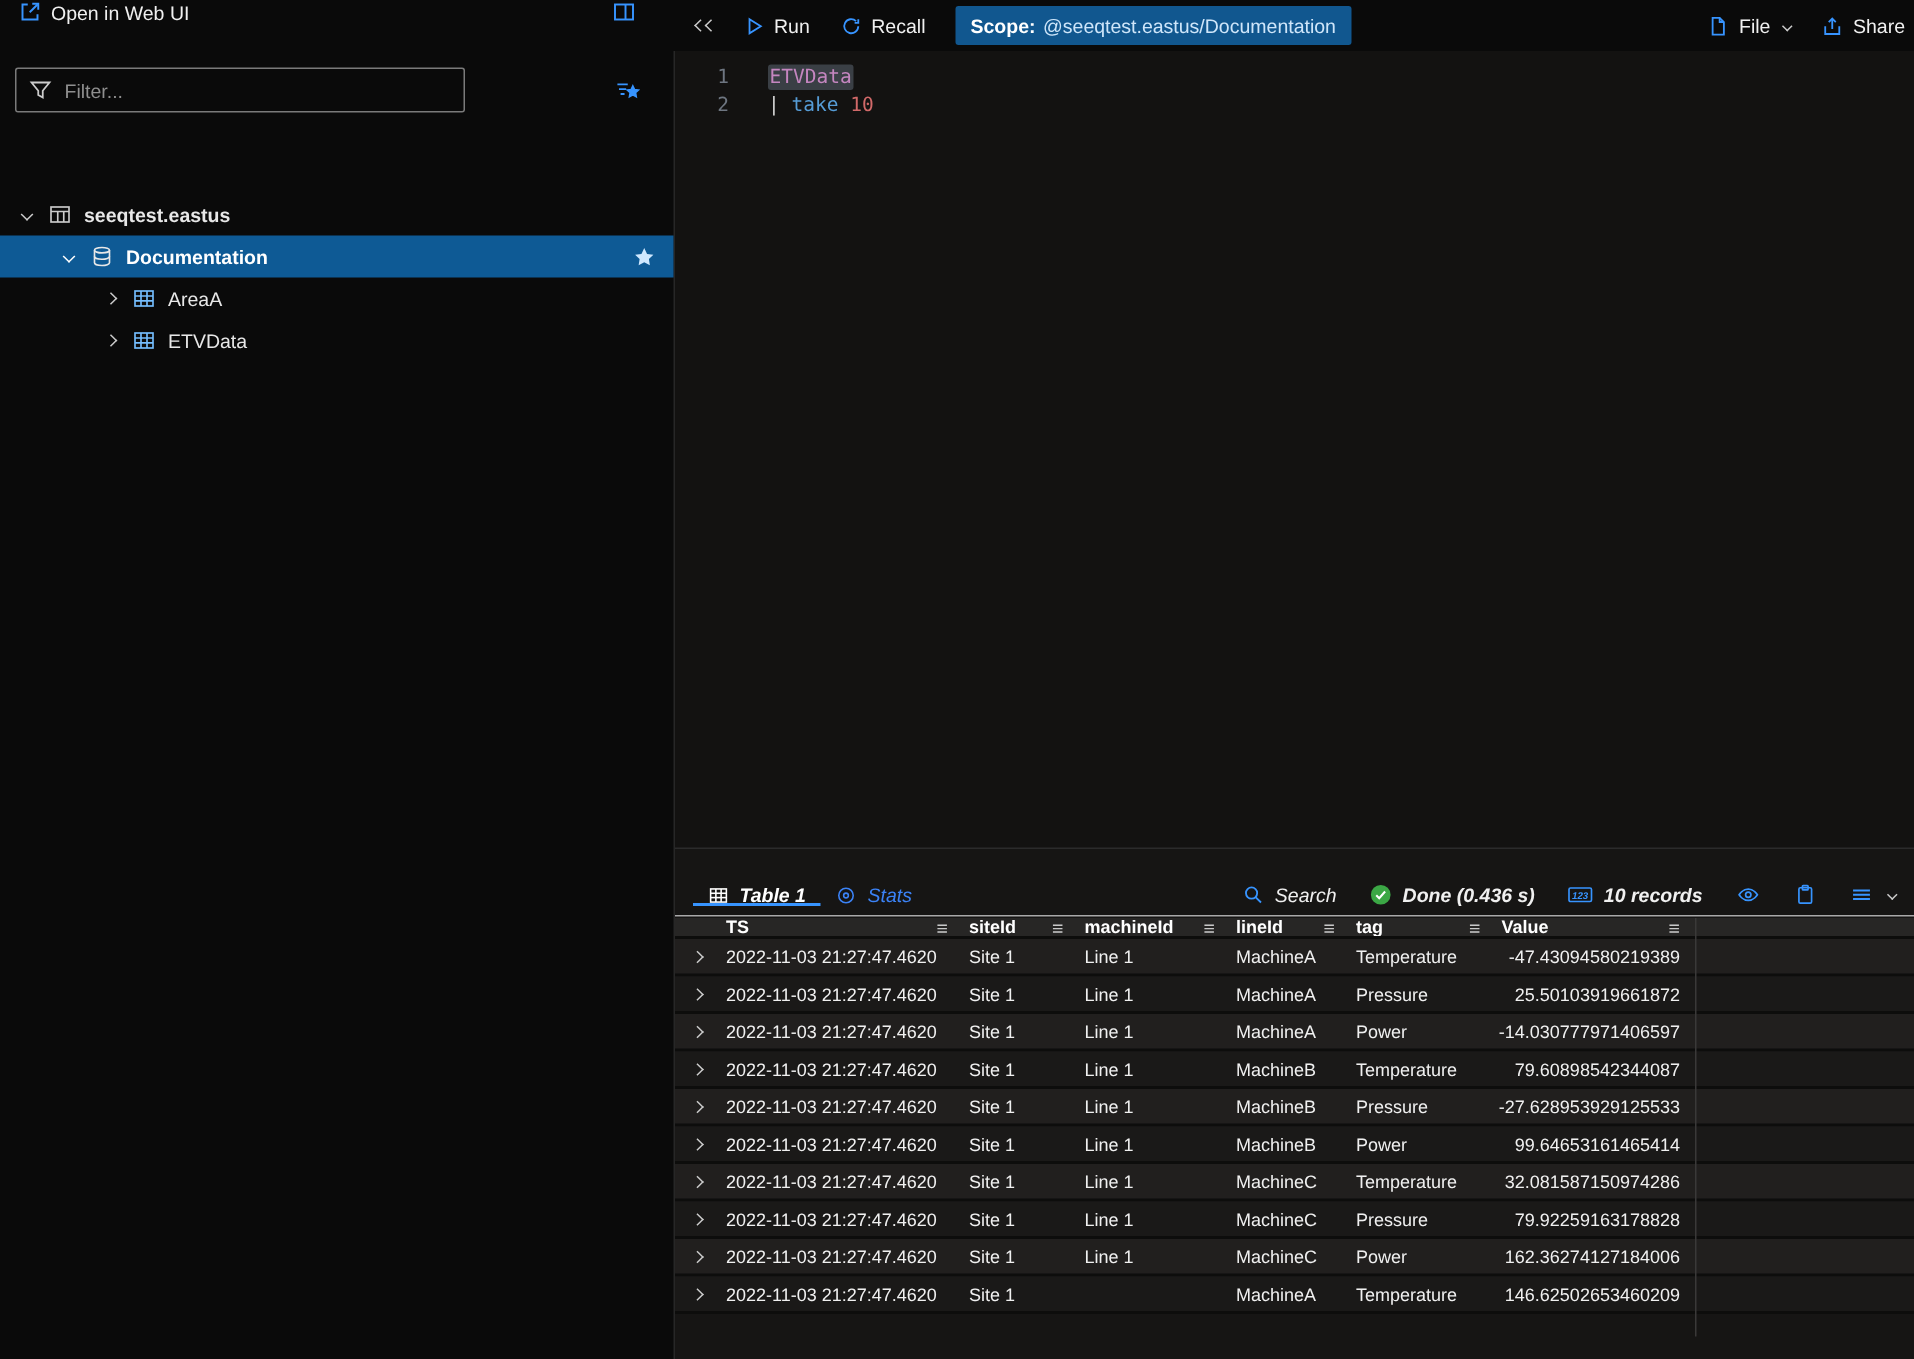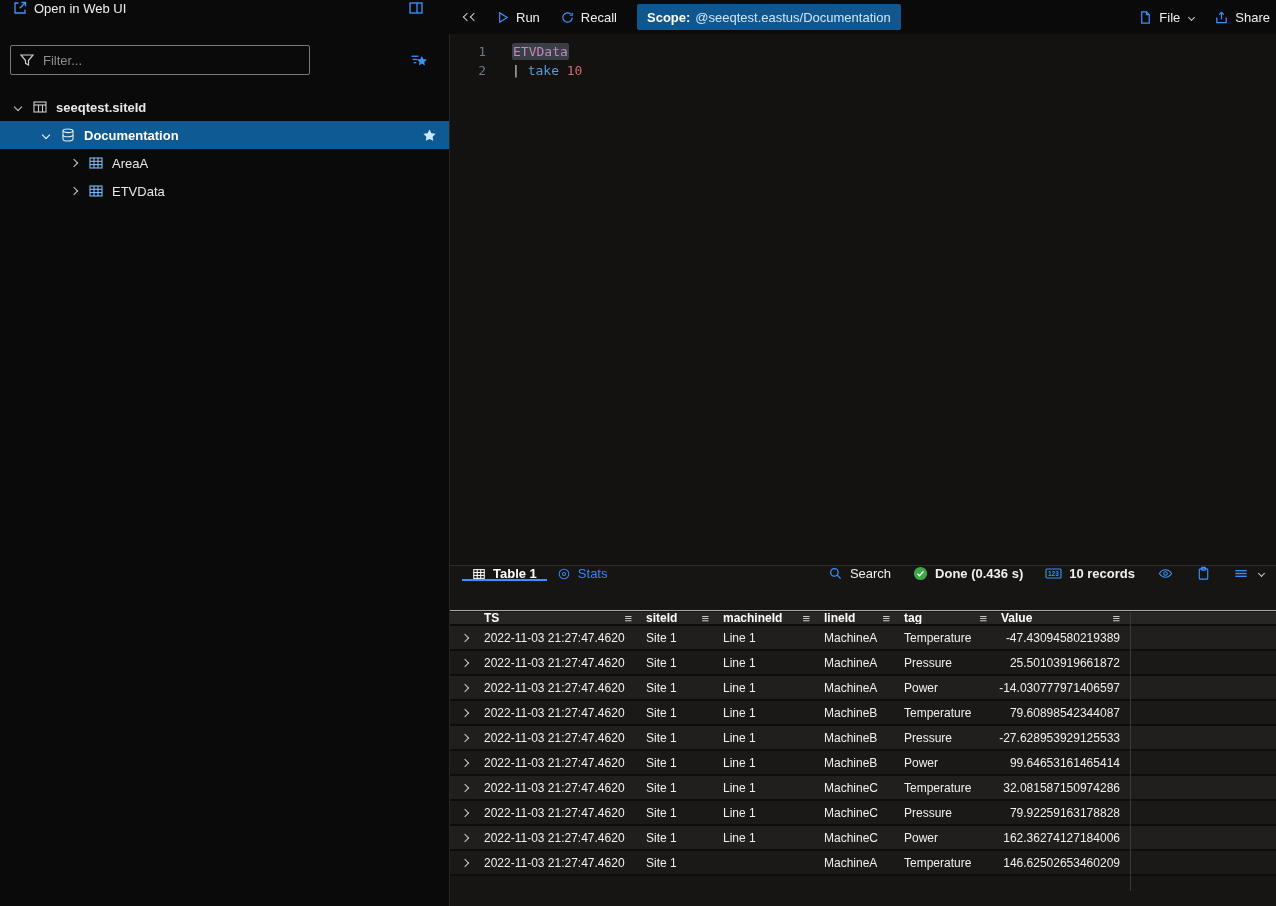--- a/index.html
+++ b/index.html
@@ -37,21 +37,21 @@
 
   .scope-chip{
     display:flex;align-items:center;gap:5px;height:26px;padding:0 10px;
     background:var(--scope-chip,#11578f);border-radius:2px;margin-right:20px;cursor:pointer;
   }
   .scope-chip .k{font-weight:bold;color:#ffffff;}
   .scope-chip .v{color:#cfe6fa;}
 
   
   .body{flex:1;display:flex;min-height:0;}
-  .sidebar{flex:0 0 450px;background:#0a0a0a;border-right:1px solid #272727;display:flex;flex-direction:column;}
+  .sidebar{flex:0 0 450px;background:#0a0a0a;border-right:1px solid #272727;display:flex;flex-direction:column;gap:36px;}
   .main{flex:1;min-width:0;display:flex;flex-direction:column;background:#131211;}
 
   
   .filter-row{display:flex;align-items:center;padding:11px 22px 10px 10px;}
   .filter-box{position:relative;width:300px;height:30px;}
   .filter-box .icon{position:absolute;left:9px;top:7px;}
   .filter-input{
     width:100%;height:100%;background:transparent;border:1px solid #7a7a7a;border-radius:2px;
     color:#e8e8e8;padding:0 8px 0 32px;font-family:"Liberation Sans",sans-serif;font-size:13px;outline:none;
   }
@@ -74,21 +74,21 @@
   .ln{width:36px;text-align:right;color:#6e7681;flex:0 0 36px;user-select:none;}
   .code{margin-left:26px;white-space:pre;}
   .tok-entity{color:#c586c0;}
   .tok-entity.hl{background:#3a3f45;border-radius:2px;padding:1px 1px;}
   .tok-plain{color:#d4d4d4;}
   .tok-keyword{color:#569cd6;}
   .tok-number{color:#d16969;}
 
   
   .results{flex:0 0 341px;border-top:1px solid #2b2b2b;background:#161514;display:flex;flex-direction:column;overflow:hidden;}
-  .tabs-row{flex:0 0 38px;display:flex;align-items:flex-start;padding:0 12px;}
+  .tabs-row{flex:0 0 38px;display:flex;align-items:flex-end;padding:0 12px;font-style:italic;}
   .tab{display:flex;align-items:center;gap:7px;padding:0 10px;color:#3b82f6;cursor:pointer;}
   .tab.active{color:#ffffff;font-weight:bold;box-shadow:inset 0 -2px 0 var(--accent,#3794ff);}
   .rt-group{display:flex;align-items:center;gap:7px;margin-left:22px;color:#f0f0f0;cursor:pointer;white-space:nowrap;}
   .rt-group.strong{font-weight:bold;}
   .tabs-row .spacer{flex:1;}
   .caret-sm{width:5px;height:5px;margin-left:3px;}
 
   .grid-sep{height:1px;background:#a9a9a9;margin-top:6px;}
   .grid{position:relative;margin-top:1px;}
   .grid::after{content:'';position:absolute;left:680px;top:0;height:279px;width:1px;background:#3a3938;}
@@ -213,21 +213,21 @@
               <i class="chev down"></i>
             </span>
           <span class="ticon icon ic-gray">
             <svg width="16" height="16" viewBox="0 0 16 16" fill="none" stroke="currentColor" stroke-width="1.1">
                 <rect x="2" y="3" width="12" height="10"></rect>
                 <line x1="2" y1="6" x2="14" y2="6"></line>
                 <line x1="6.5" y1="6" x2="6.5" y2="13"></line>
                 <line x1="10.5" y1="6" x2="10.5" y2="13"></line>
               </svg>
           </span>
-          <span class="tlabel">seeqtest.siteId</span>
+          <span class="tlabel">seeqtest.eastus</span>
         </div>
 
         <div class="tree-row lvl1 bold selected">
           <span class="twisty">
               <i class="chev down white"></i>
             </span>
           <span class="ticon icon ic-white">
             <svg width="16" height="16" viewBox="0 0 16 16" fill="none" stroke="currentColor" stroke-width="1.1">
                 <ellipse cx="8" cy="3.8" rx="5" ry="1.8"></ellipse>
                 <path d="M3 3.8v8.4c0 1 2.2 1.8 5 1.8s5-.8 5-1.8V3.8"></path>

